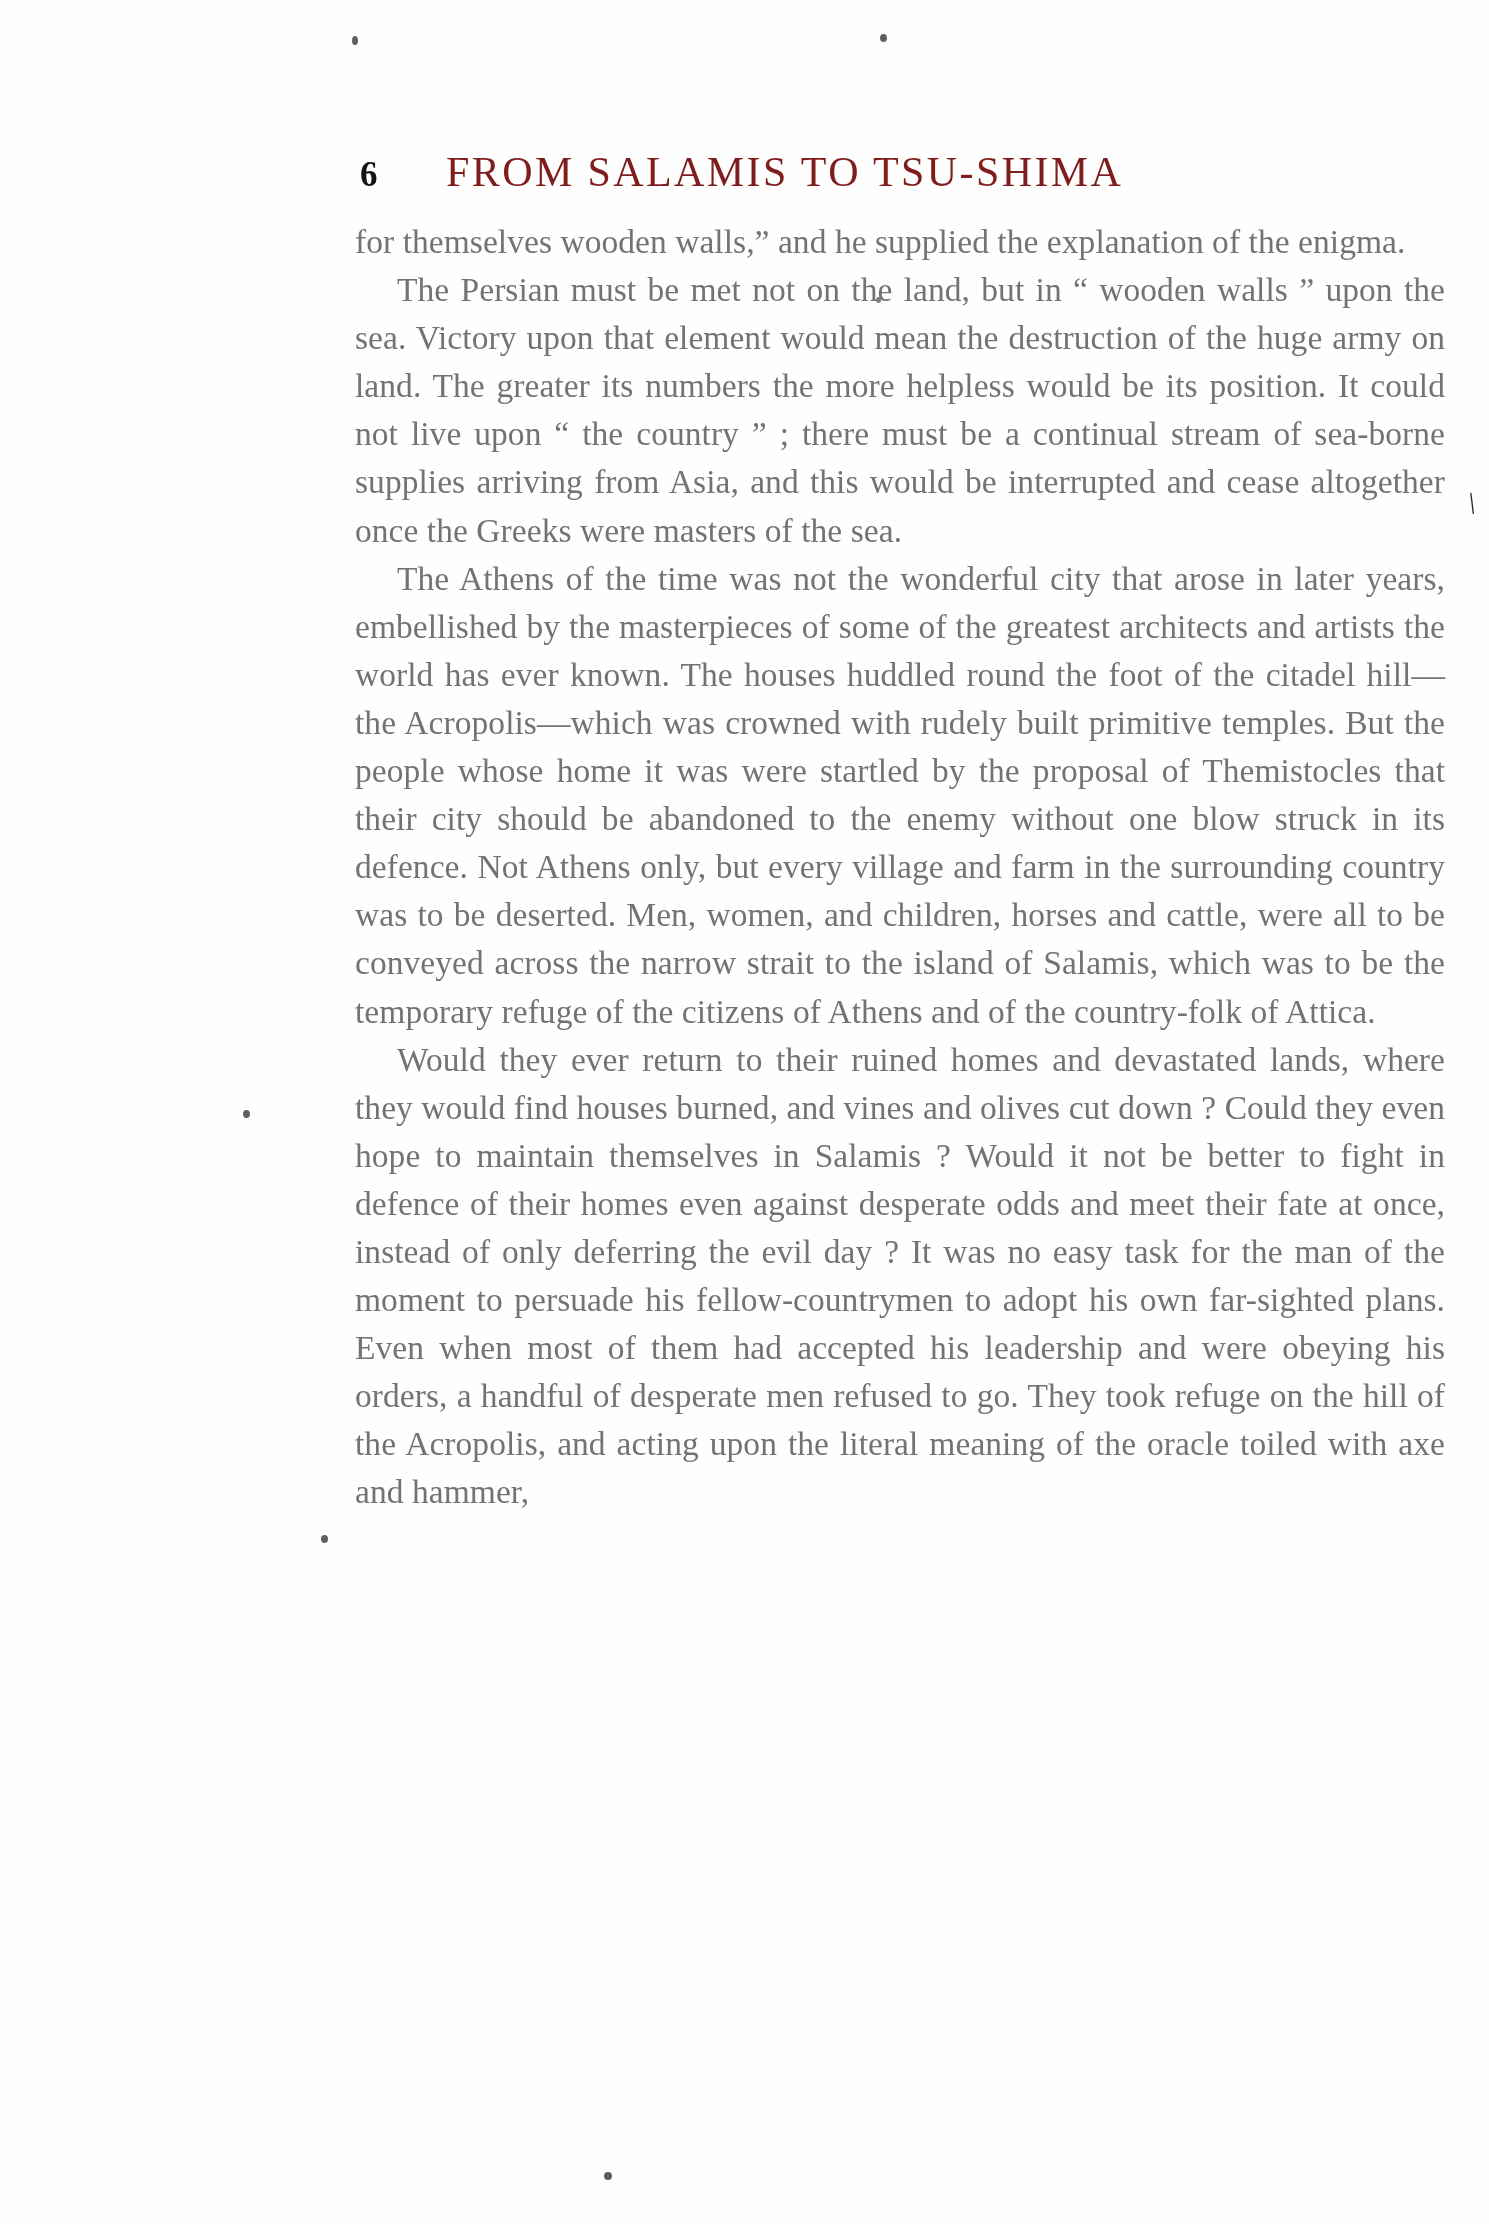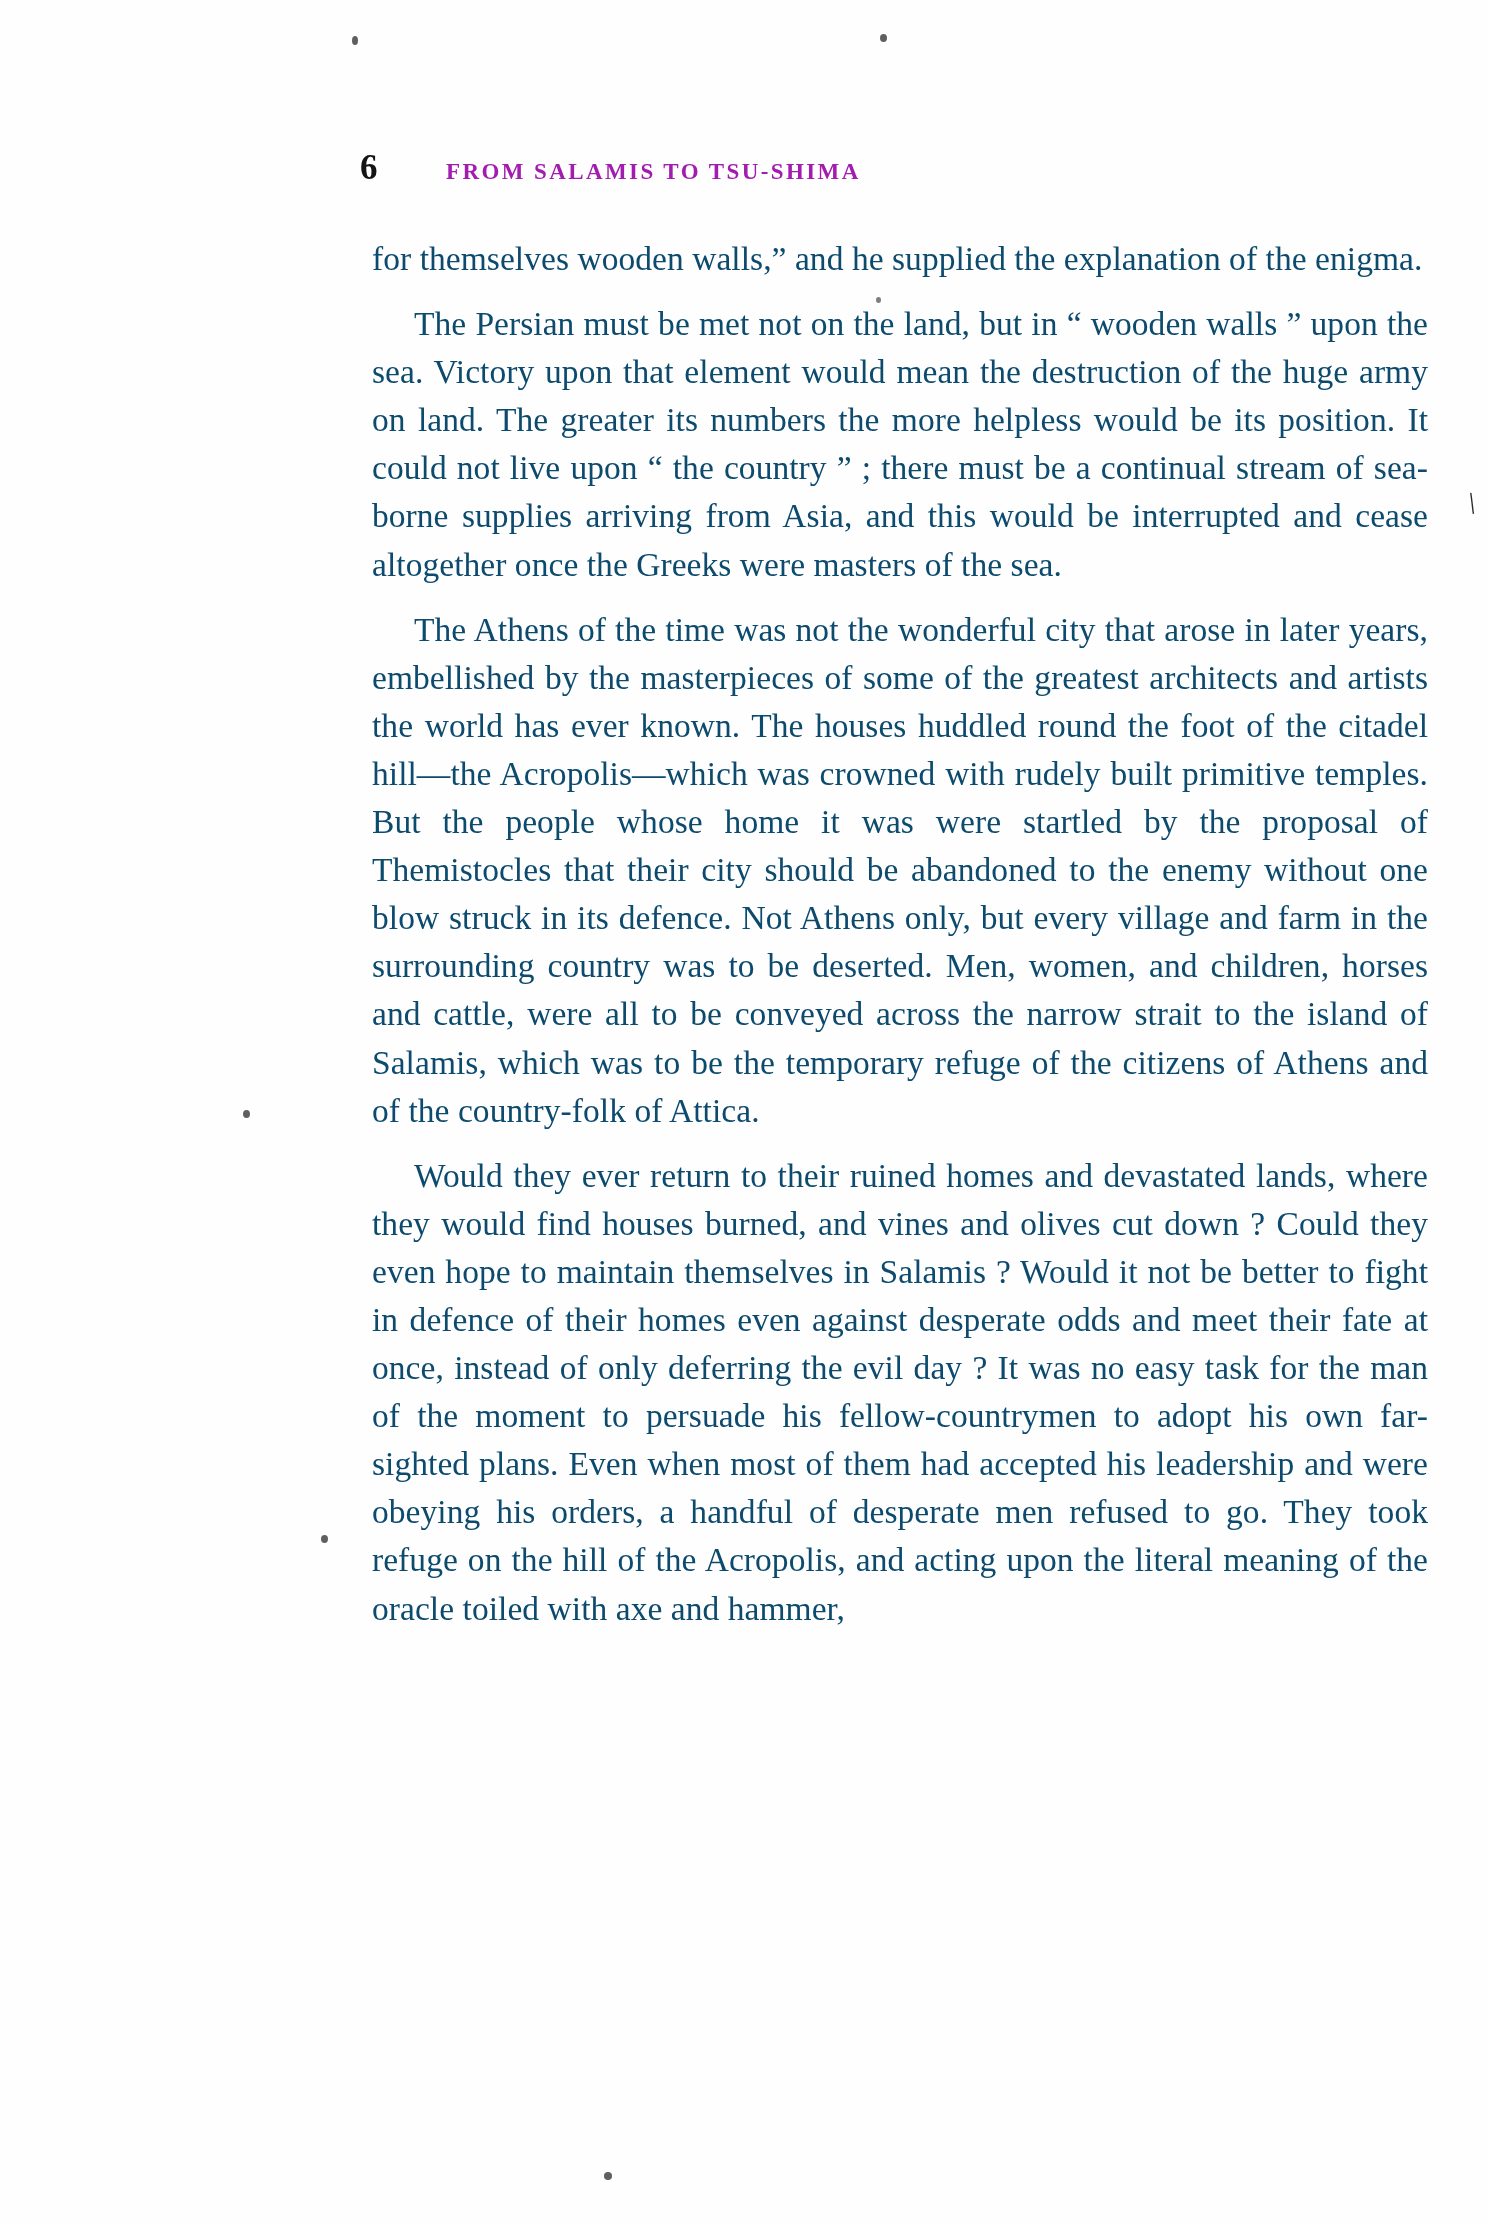--- a/index.html
+++ b/index.html
@@ -54,40 +54,40 @@
     align-items: baseline;
   }
   .folio {
     font-size: 35px;
     font-weight: bold;
     letter-spacing: 0.5px;
     color: #141414;
     width: 86px;
   }
   .running-title {
-    font-size: 23px;
-    font-weight: bold;
+    font-size: 42px;
+    font-weight: normal;
     letter-spacing: 2.4px;
-    color: #a21caf;
+    color: #7f1d1d;
     white-space: nowrap;
   }
 
   .body-text {
     position: absolute;
     left: 355px;
     top: 218px;
     width: 1090px;
   }
   .body-text p {
-    margin: 17px;
+    margin: 0;
     font-size: 33.5px;
     line-height: 48.1px;
     text-align: justify;
     text-justify: inter-word;
-    color: #0c4a6e;
+    color: #737373;
     letter-spacing: 0.05px;
   }
   .body-text p.indent {
     text-indent: 42px;
   }
   .body-text p + p {
     margin-top: 0;
   }
 </style>
 </head>

